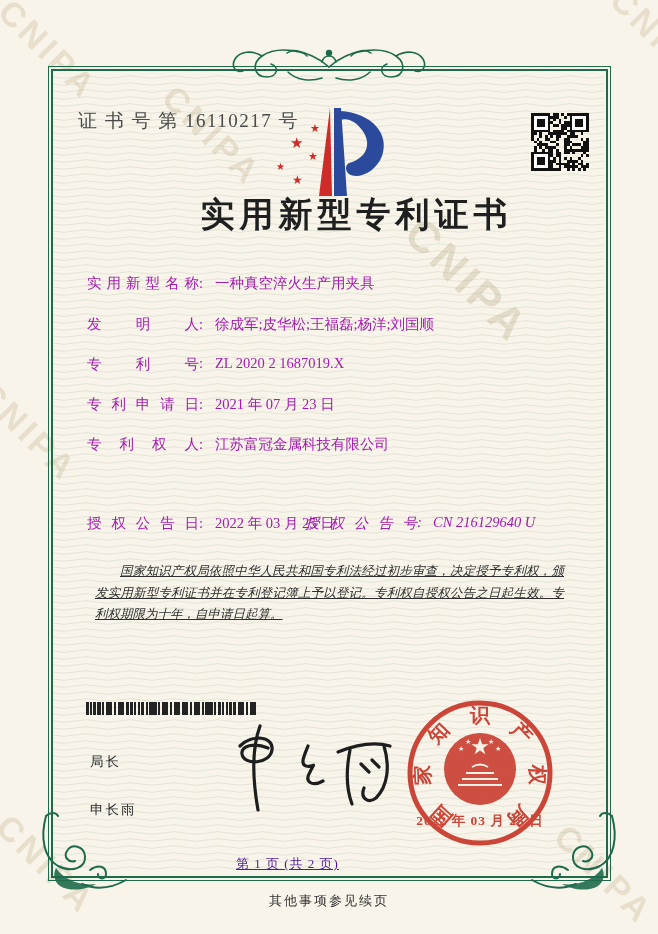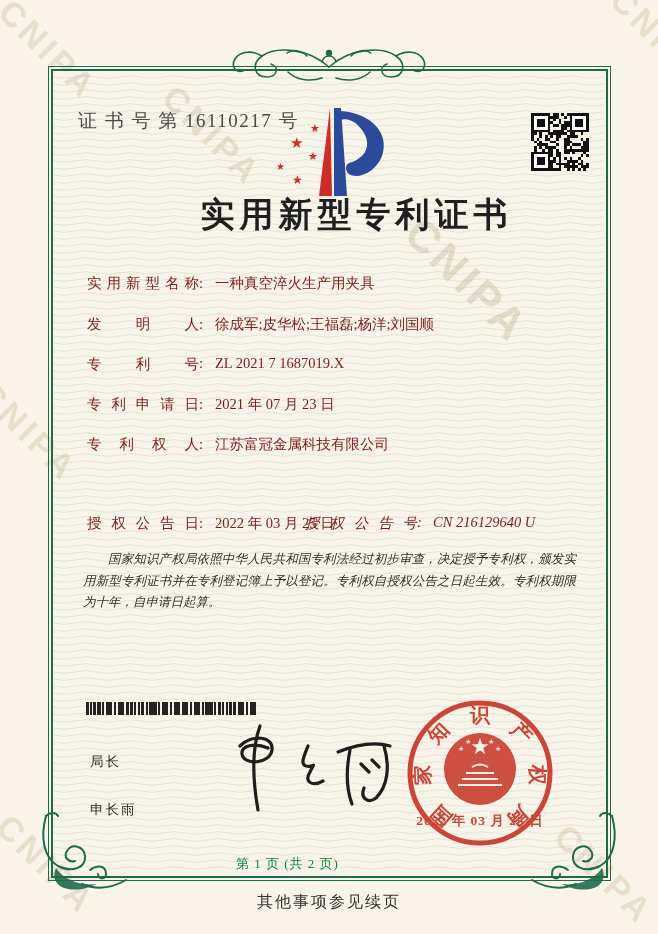--- a/index.html
+++ b/index.html
@@ -25,46 +25,46 @@
   .ornament{position:absolute;z-index:3;}
   .flourish-br{transform:scaleX(-1);}
   
   .certno{position:absolute;left:78px;top:108px;z-index:4;
     font-size:19px;letter-spacing:1.5px;color:#4a4a4a;}
   .logo{position:absolute;left:270px;top:104px;z-index:4;}
   .qr{position:absolute;left:531px;top:113px;z-index:4;}
   .title{position:absolute;left:48px;top:192px;width:561px;z-index:4;
     text-align:center;font-size:34px;font-weight:bold;letter-spacing:5px;color:#1f1f1f;padding-left:28px;}
   
-  .frow{position:absolute;left:87px;z-index:4;font-size:14.5px;color:#7f1d1d;white-space:nowrap;}
+  .frow{position:absolute;left:87px;z-index:4;font-size:14.5px;color:#a21caf;white-space:nowrap;}
   .flabel{display:inline-block;width:112px;text-align:justify;text-align-last:justify;vertical-align:top;}
   .fcolon{display:inline-block;width:16px;}
   .fpair2{position:absolute;left:0;top:0;font-style:italic;}
   
   .bodytext{position:absolute;left:79px;top:545px;width:501px;z-index:4;
     font-size:12.5px;line-height:21.5px;color:#2e2e2e;font-style:italic;text-align:justify;}
-  .bodytext p{margin:4px;text-indent:2em;}
+  .bodytext p{margin:16px;text-indent:2em;text-decoration:underline;}
   
   .barcode{position:absolute;left:86px;top:702px;width:172px;height:13px;z-index:4;
     background-image:
       repeating-linear-gradient(90deg,#232323 0 2px,transparent 2px 4px),
       repeating-linear-gradient(90deg,#232323 0 1px,transparent 1px 7px),
       repeating-linear-gradient(90deg,#232323 0 3px,transparent 3px 11px);
   }
   .signer{position:absolute;left:90px;z-index:4;
     font-family:Liberation Sans, sans-serif;
     font-size:13.5px;color:#2b2b2b;letter-spacing:2px;}
   .signer-title{top:753px;}
   .signer-name{top:801px;text-align:right;}
   .signature{position:absolute;left:222px;top:712px;z-index:5;}
   .seal{position:absolute;left:398px;top:695px;z-index:5;opacity:.93;}
   .pageno{position:absolute;left:48px;top:855px;width:479px;z-index:4;
-    text-align:center;font-size:13px;letter-spacing:1px;color:#15803d;}
+    text-align:center;font-size:13px;letter-spacing:1px;color:#4c1d95;text-decoration:underline;}
   .contnote{position:absolute;left:0;top:892px;width:658px;z-index:4;
-    text-align:center;font-size:16px;letter-spacing:2px;color:#333;}
+    text-align:center;font-size:13px;letter-spacing:2px;color:#333;}
 </style>
 </head>
 <body>
 
 <div class="cert">
 
   <span class="wm" style="left:-14px;top:30px">CNIPA</span>
   <span class="wm" style="left:598px;top:18px">CNIPA</span>
   <span class="wm" style="left:150px;top:116px">CNIPA</span>
   <span class="wm wm-lg" style="left:390px;top:255px">CNIPA</span>
@@ -419,21 +419,21 @@
 
   <div class="title">实用新型专利证书</div>
 
   <div class="frow" style="top:274px">
     <span class="flabel">实用新型名称</span><span class="fcolon">:</span><span class="fvalue">一种真空淬火生产用夹具</span>
   </div>
   <div class="frow" style="top:315px">
     <span class="flabel">发明人</span><span class="fcolon">:</span><span class="fvalue">徐成军;皮华松;王福磊;杨洋;刘国顺</span>
   </div>
   <div class="frow" style="top:355px">
-    <span class="flabel">专利号</span><span class="fcolon">:</span><span class="fvalue">ZL 2021 7 1687019.X</span>
+    <span class="flabel">专利号</span><span class="fcolon">:</span><span class="fvalue">ZL 2020 2 1687019.X</span>
   </div>
   <div class="frow" style="top:395px">
     <span class="flabel">专利申请日</span><span class="fcolon">:</span><span class="fvalue">2021 年 07 月 23 日</span>
   </div>
   <div class="frow" style="top:435px">
     <span class="flabel">专利权人</span><span class="fcolon">:</span><span class="fvalue">江苏富冠金属科技有限公司</span>
   </div>
   <div class="frow" style="top:514px;width:520px">
     <span>
       <span class="flabel">授权公告日</span><span class="fcolon">:</span><span class="fvalue">2022 年 03 月 25 日</span>

